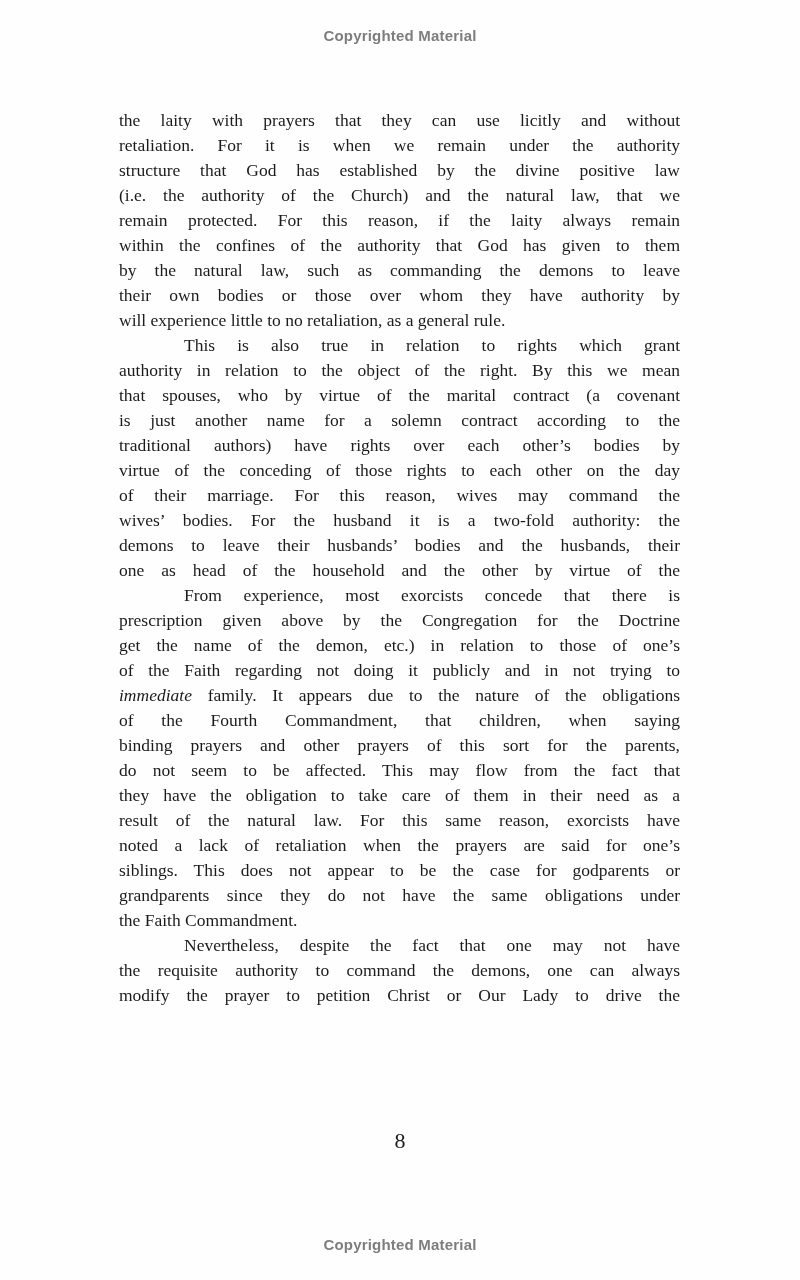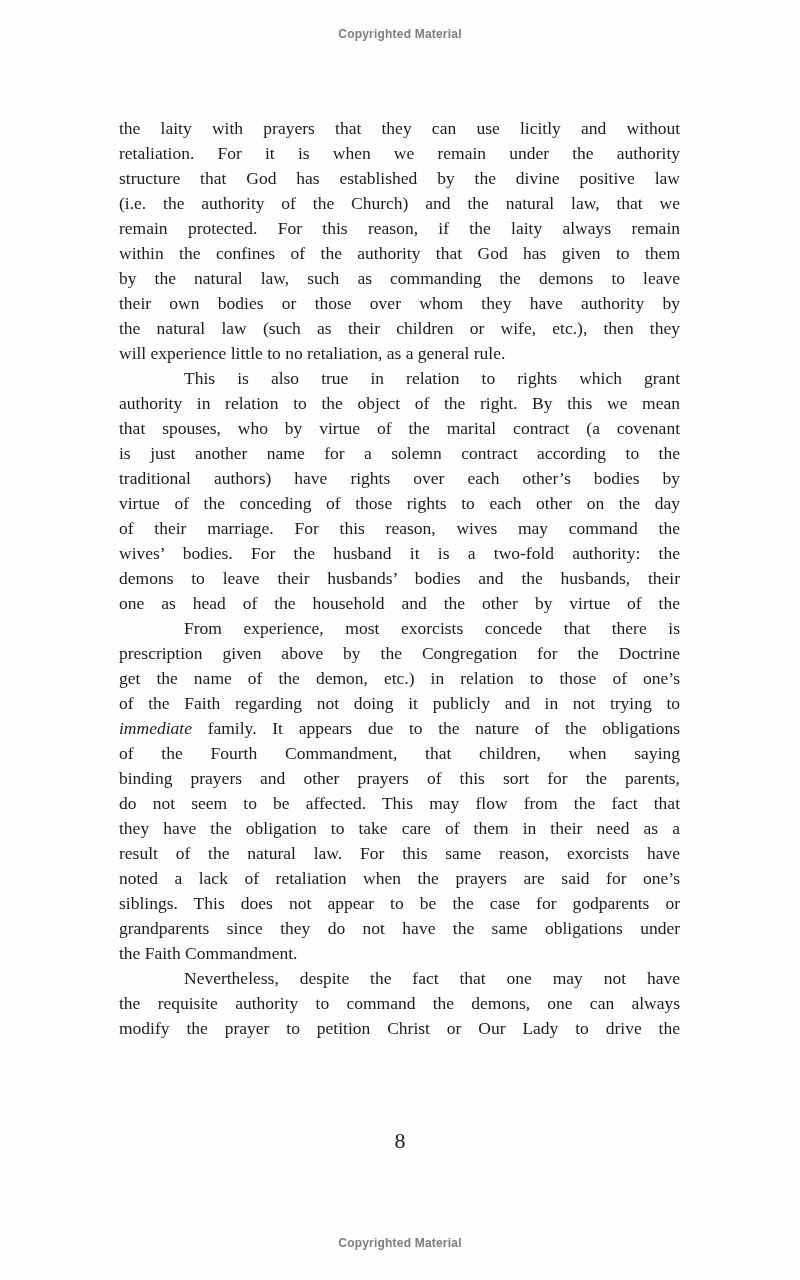--- a/index.html
+++ b/index.html
@@ -18,29 +18,29 @@
     position: relative;
     width: 800px; height: 1280px;
     background: var(--paper);
   }
   .watermark {
     position: absolute;
     left: 0; width: 800px;
     text-align: center;
     font-family: "Liberation Sans", sans-serif;
     font-weight: 700;
-    font-size: 12px;
+    font-size: 15px;
     color: var(--watermark);
     letter-spacing: 0.2px;
   }
   .watermark.header { top: 27px; }
   .watermark.footer { top: 1236px; }
   .text-block {
     position: absolute;
-    left: 119px; top: 116px;
+    left: 119px; top: 108px;
     width: 561px;
     color: var(--ink);
   }
   .line {
     font-size: 17.5px;
     line-height: 25px;
     height: 25px;
     text-align: justify;
     text-align-last: justify;
     white-space: normal;
@@ -66,21 +66,20 @@
 
   <div class="text-block">
       <div class="line">the laity with prayers that they can use licitly and without</div>
       <div class="line">retaliation. For it is when we remain under the authority</div>
       <div class="line">structure that God has established by the divine positive law</div>
       <div class="line">(i.e. the authority of the Church) and the natural law, that we</div>
       <div class="line">remain protected. For this reason, if the laity always remain</div>
       <div class="line">within the confines of the authority that God has given to them</div>
       <div class="line">by the natural law, such as commanding the demons to leave</div>
       <div class="line">their own bodies or those over whom they have authority by</div>
-      <div class="line">the natural law (such as their children or wife, etc.), then they</div>
       <div class="line endline">will experience little to no retaliation, as a general rule.</div>
       <div class="line indent">This is also true in relation to rights which grant</div>
       <div class="line">authority in relation to the object of the right. By this we mean</div>
       <div class="line">that spouses, who by virtue of the marital contract (a covenant</div>
       <div class="line">is just another name for a solemn contract according to the</div>
       <div class="line">traditional authors) have rights over each other’s bodies by</div>
       <div class="line">virtue of the conceding of those rights to each other on the day</div>
       <div class="line">of their marriage. For this reason, wives may command the</div>
       <div class="line">wives’ bodies. For the husband it is a two-fold authority: the</div>
       <div class="line">demons to leave their husbands’ bodies and the husbands, their</div>

